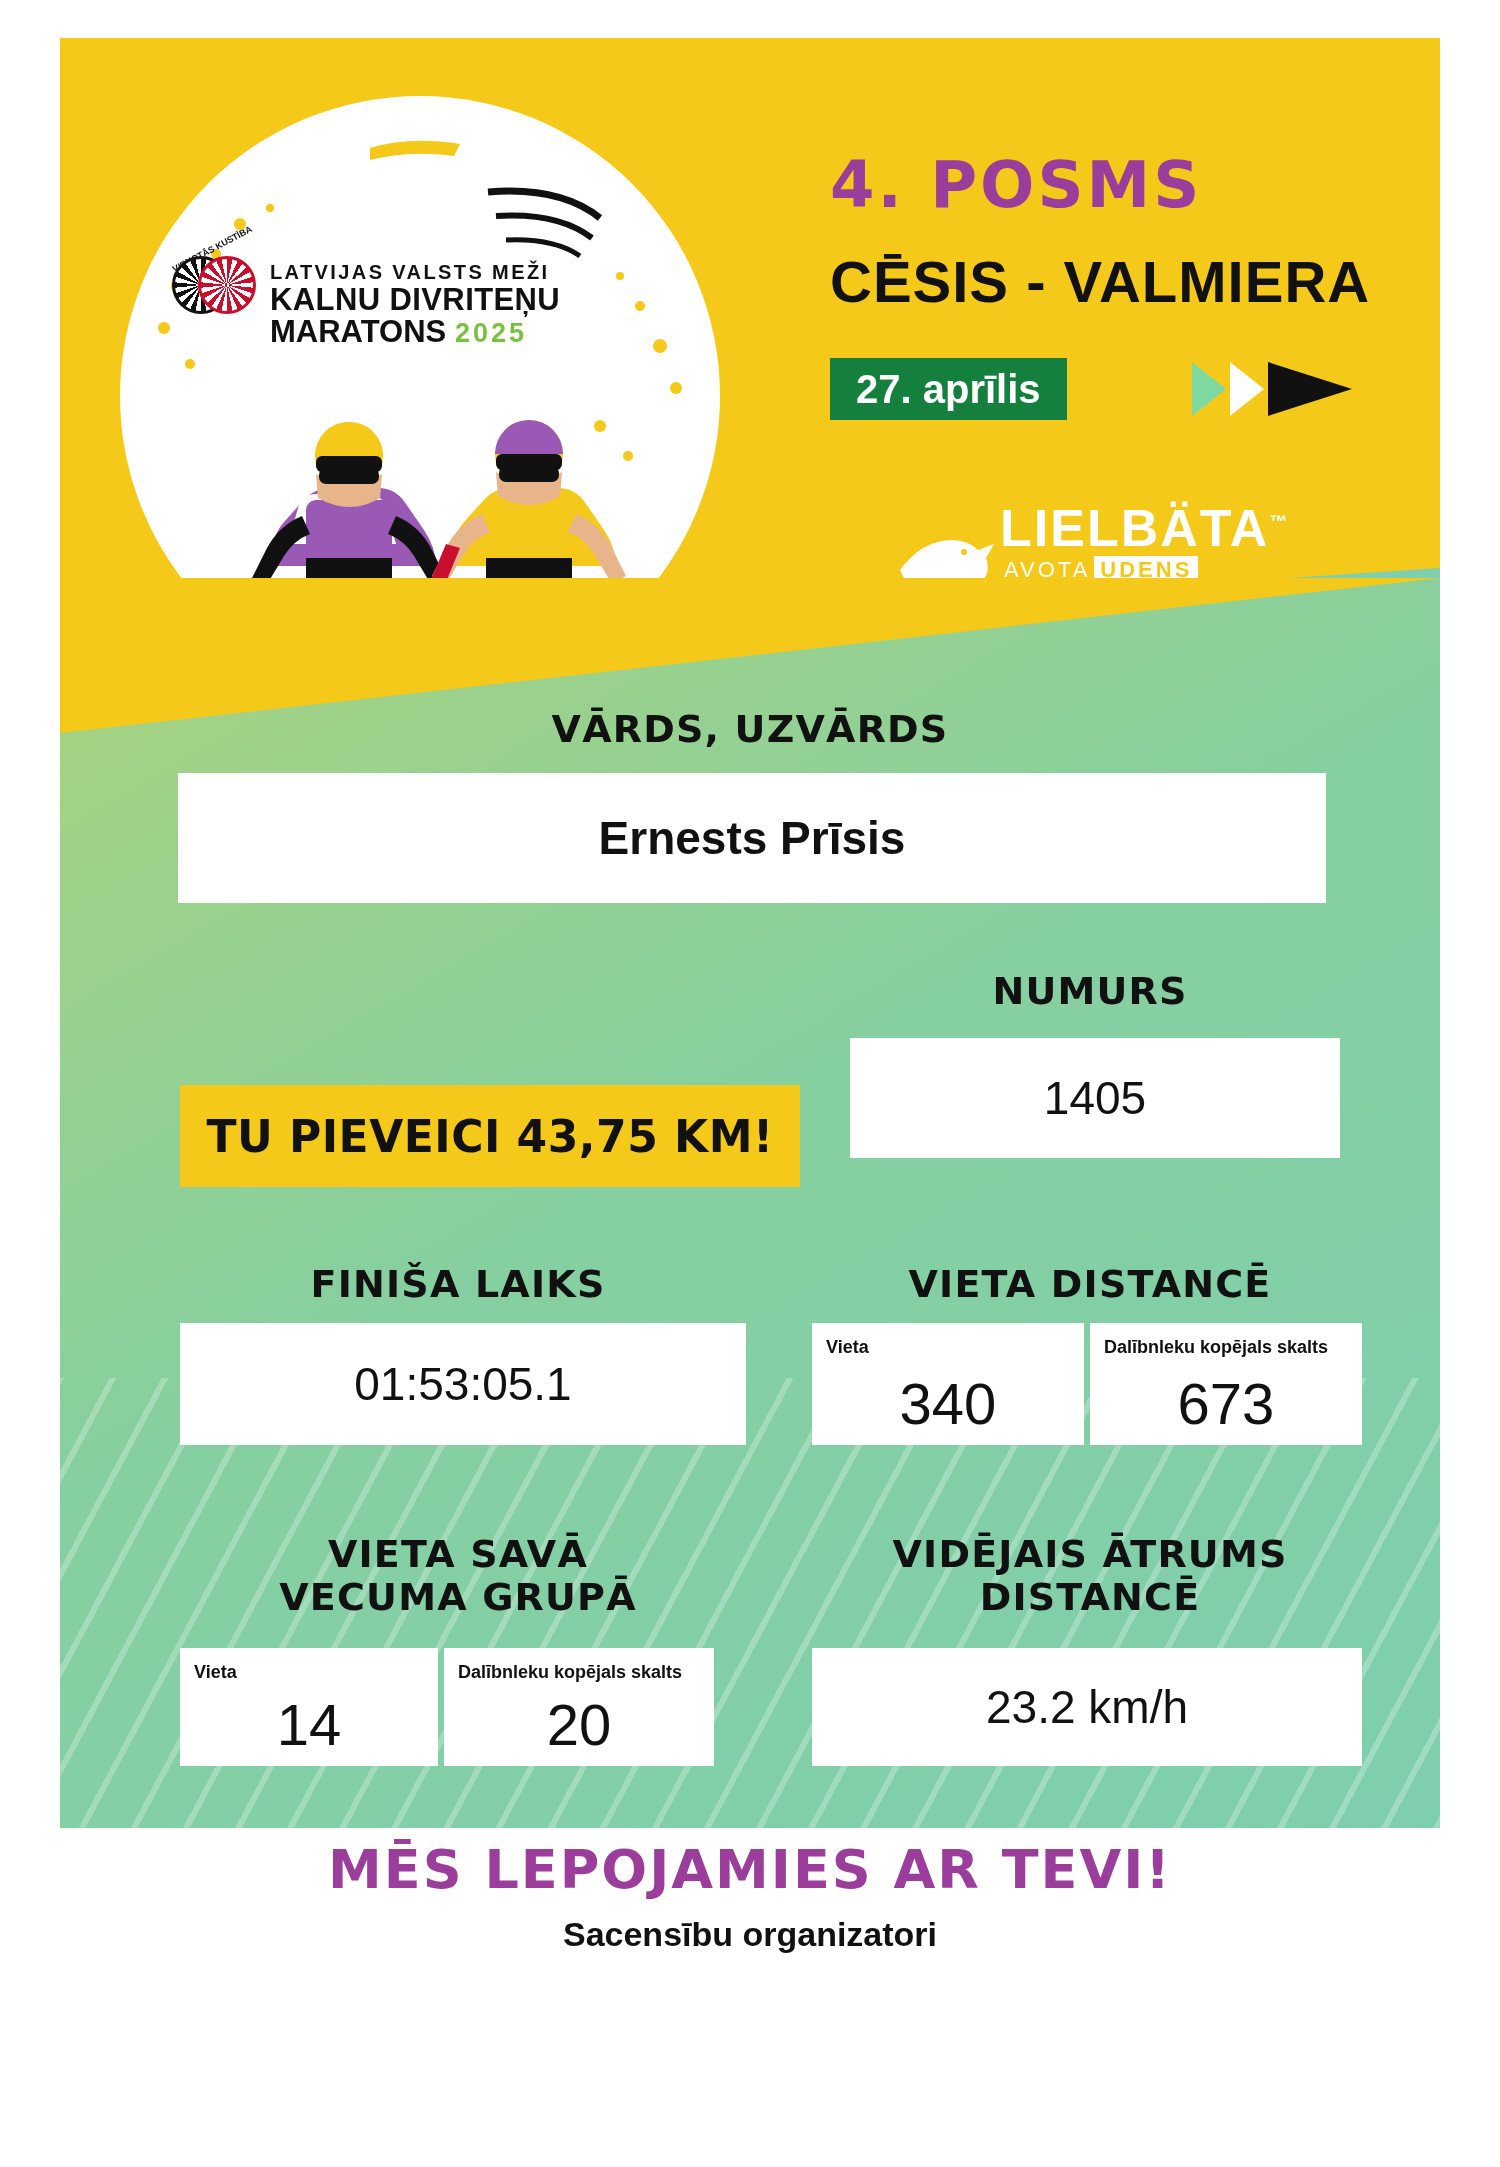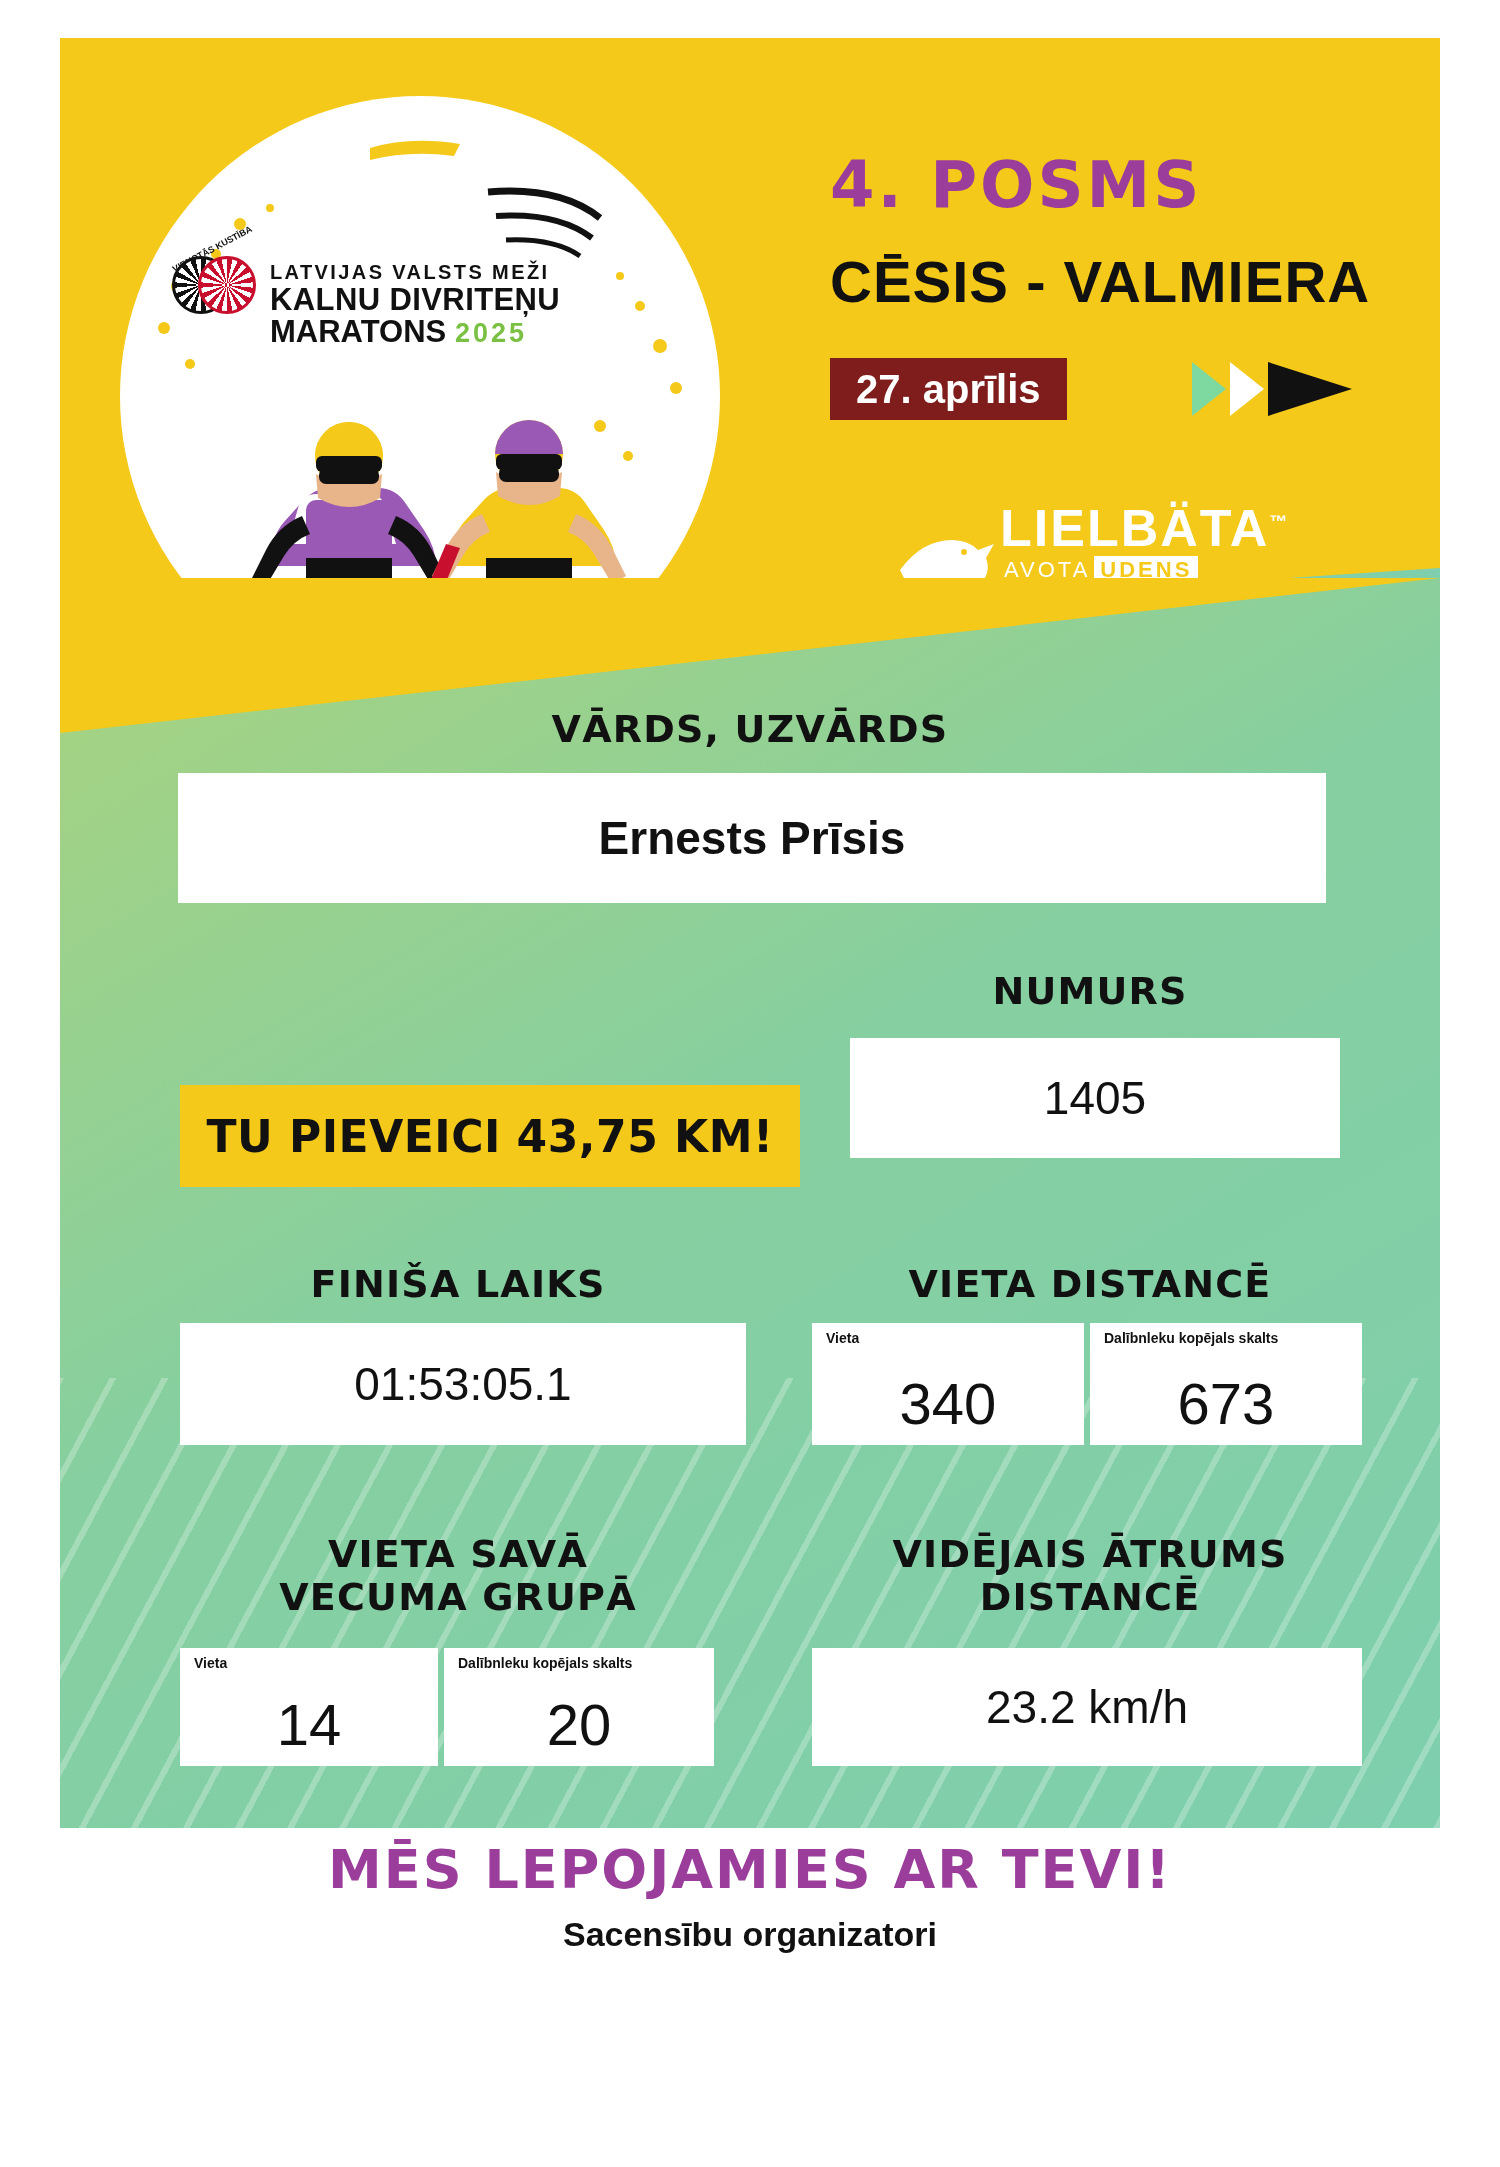--- a/index.html
+++ b/index.html
@@ -143,21 +143,21 @@
     font-weight: bold;
     color: #111;
     letter-spacing: 1px;
     white-space: nowrap;
   }
   .date-badge {
     position: absolute;
     left: 770px;
     top: 320px;
     height: 62px;
-    background: #7f1d1d;
+    background: #15803d;
     color: #ffffff;
     font-size: 40px;
     font-weight: bold;
     padding: 0 26px;
     display: flex;
     align-items: center;
     box-sizing: border-box;
   }
   .arrow-group {
     position: absolute;
@@ -260,22 +260,22 @@
     color: #111;
   }
   .value-plain {
     font-size: 46px;
     color: #111;
     font-weight: normal;
   }
   .mini-label {
     position: absolute;
     left: 14px;
-    top: 8px;
-    font-size: 14px;
+    top: 14px;
+    font-size: 18px;
     font-weight: bold;
     color: #111;
     line-height: 1.12;
     text-align: left;
   }
   .mini-value {
     position: absolute;
     left: 0; right: 0;
     bottom: 8px;
     text-align: center;

